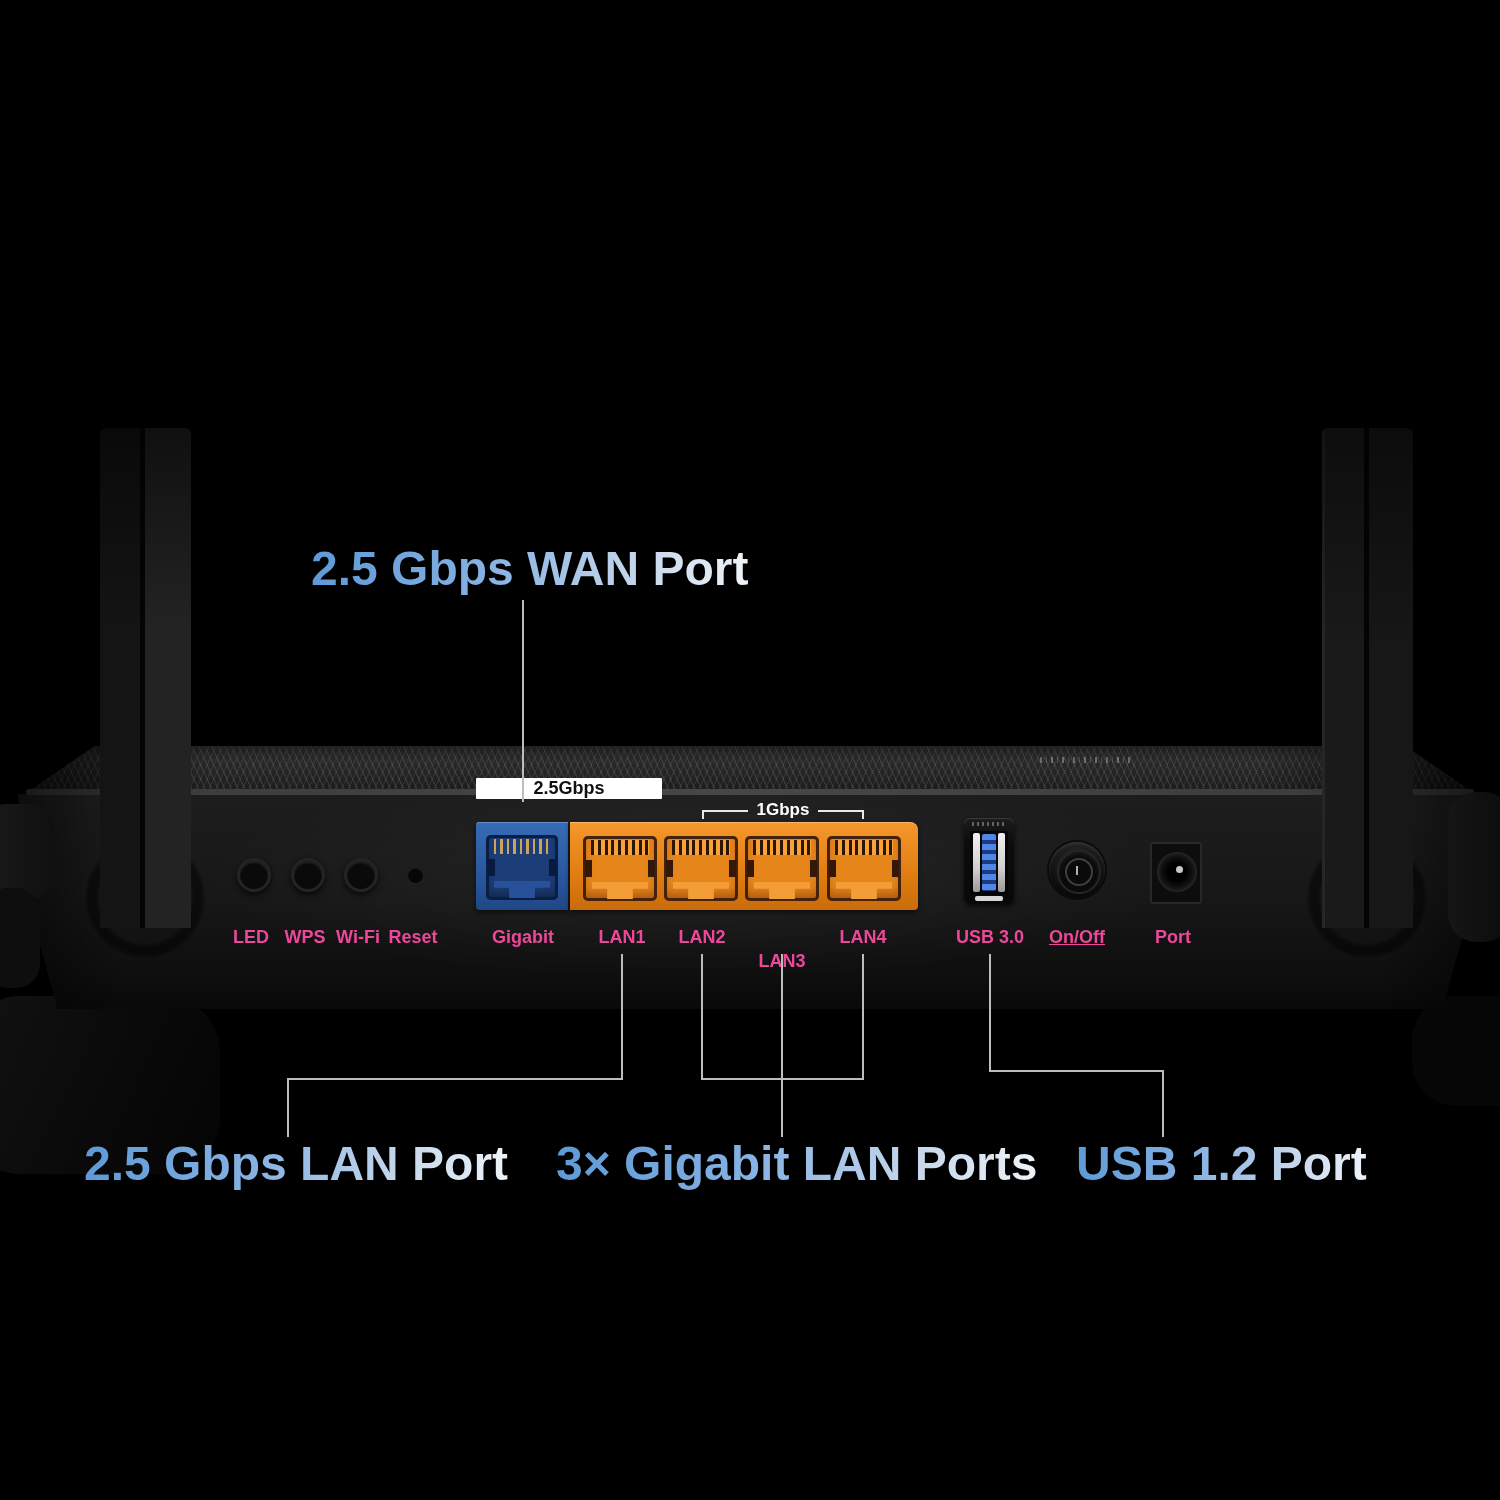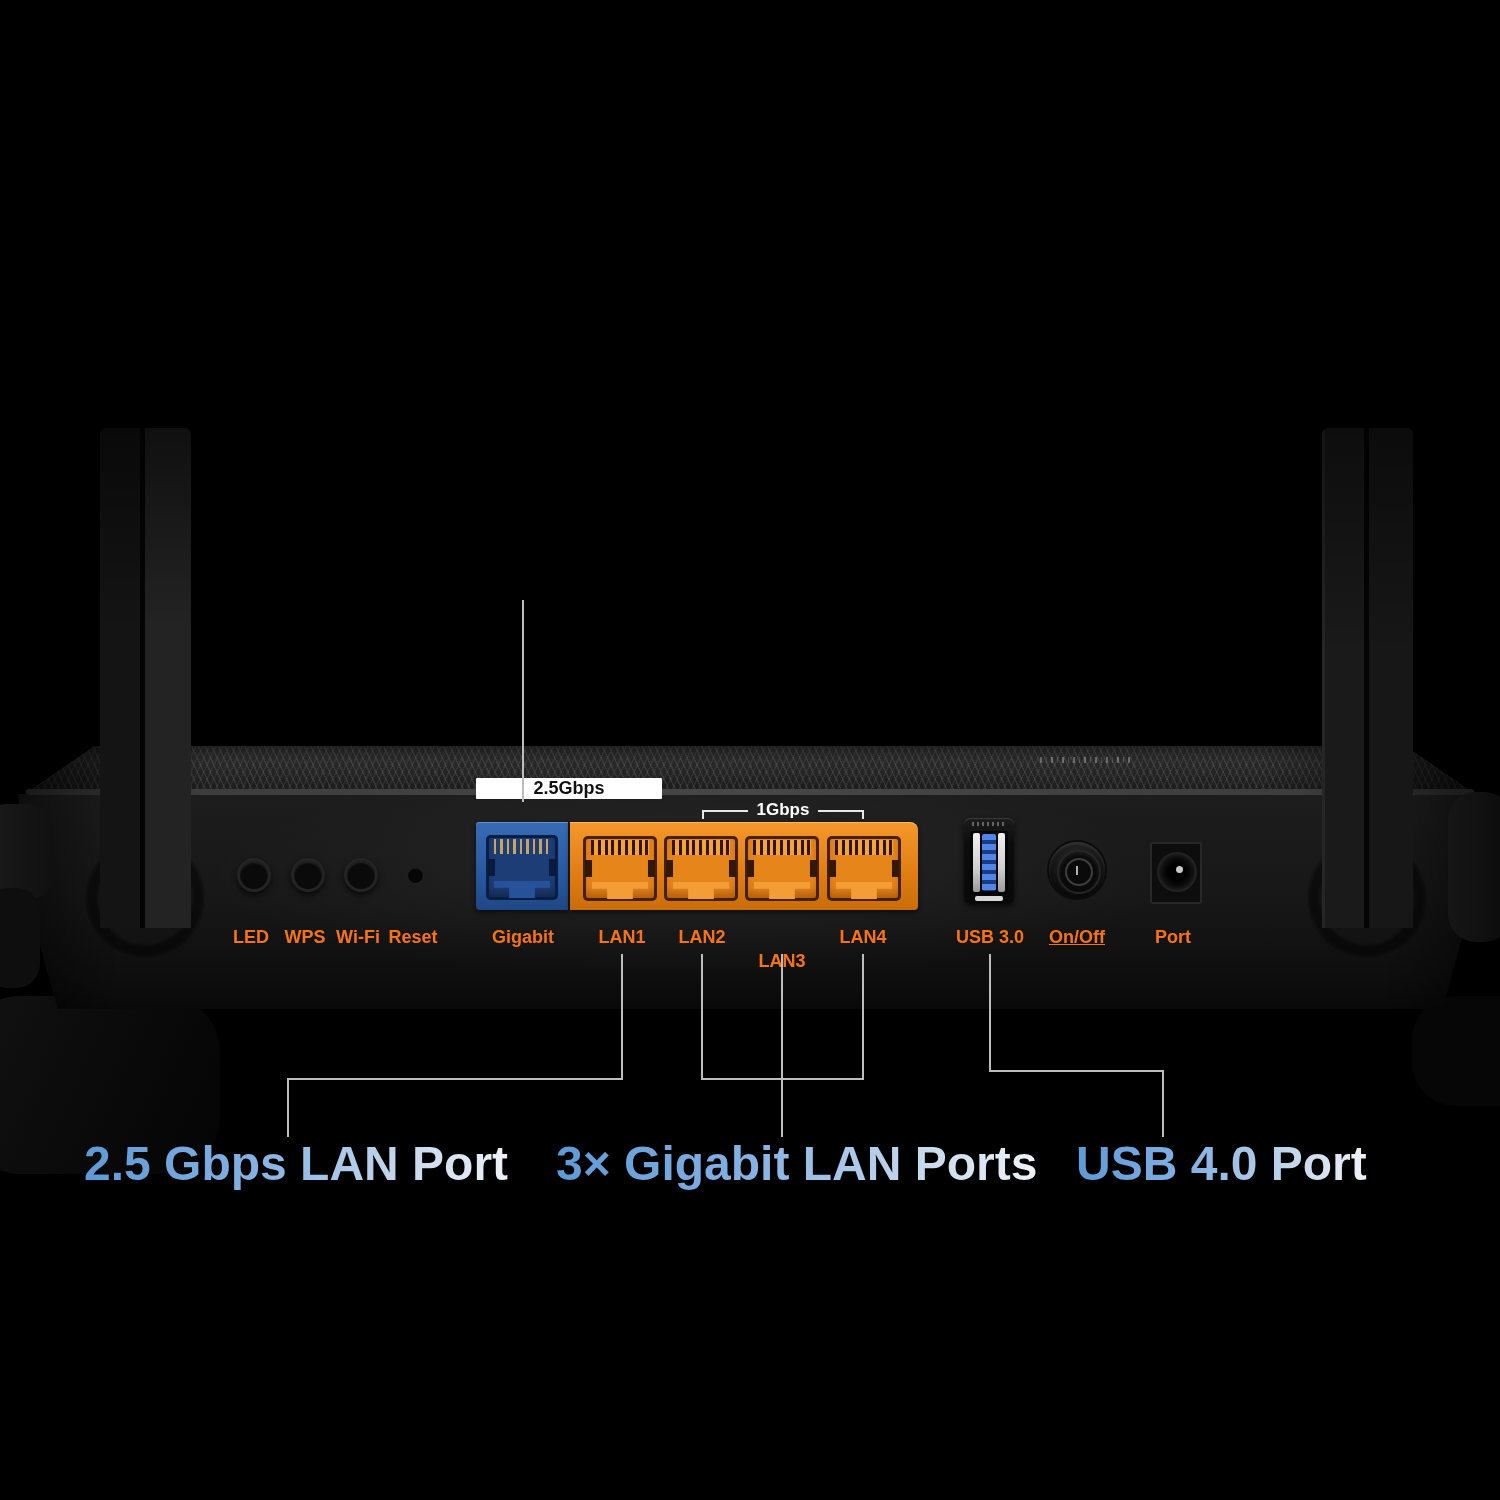--- a/index.html
+++ b/index.html
@@ -127,21 +127,21 @@
   .onoff-mark{left:1076px;top:866px;width:2px;height:9px;background:#b0b0b0;}
 
   .power-sq{left:1150px;top:842px;width:48px;height:58px;background:#0d0d0d;
         border:2px solid #282828;border-radius:3px;}
   .power-circle{left:1157px;top:852px;width:36px;height:36px;border-radius:50%;border:2px solid #222;
         background:radial-gradient(circle,#000 35%,#101010 60%,#1e1e1e 75%,#0a0a0a);}
   .power-pin{left:1176px;top:866px;width:7px;height:7px;border-radius:50%;background:#c9c9c9;
         box-shadow:0 1px 2px #000;}
 
   
-  .plabel{top:926px;transform:translateX(-50%);color:#f97316;white-space:nowrap;
+  .plabel{top:926px;transform:translateX(-50%);color:#ec4899;white-space:nowrap;
         font:600 18px/22px "Liberation Sans",sans-serif;}
 </style>
 </head>
 <body>
 
 <div class="stage">
 
 
   <div class="abs foot-left"></div>
   <div class="abs foot-right"></div>
@@ -246,17 +246,18 @@
 
   <div class="abs line" style="left:701px;top:954px;width:2px;height:126px;"></div>
   <div class="abs line" style="left:781px;top:954px;width:2px;height:183px;"></div>
   <div class="abs line" style="left:862px;top:954px;width:2px;height:126px;"></div>
   <div class="abs line" style="left:701px;top:1078px;width:163px;height:2px;"></div>
 
   <div class="abs line" style="left:989px;top:954px;width:2px;height:118px;"></div>
   <div class="abs line" style="left:989px;top:1070px;width:175px;height:2px;"></div>
   <div class="abs line" style="left:1162px;top:1070px;width:2px;height:67px;"></div>
 
+  <div class="abs glabel wan">2.5 Gbps WAN Port</div>
   <div class="abs glabel lan">2.5 Gbps LAN Port</div>
   <div class="abs glabel gig">3× Gigabit LAN Ports</div>
-  <div class="abs glabel usb">USB 4.0 Port</div>
+  <div class="abs glabel usb">USB 1.2 Port</div>
 
 </div>
 
 </body></html>

